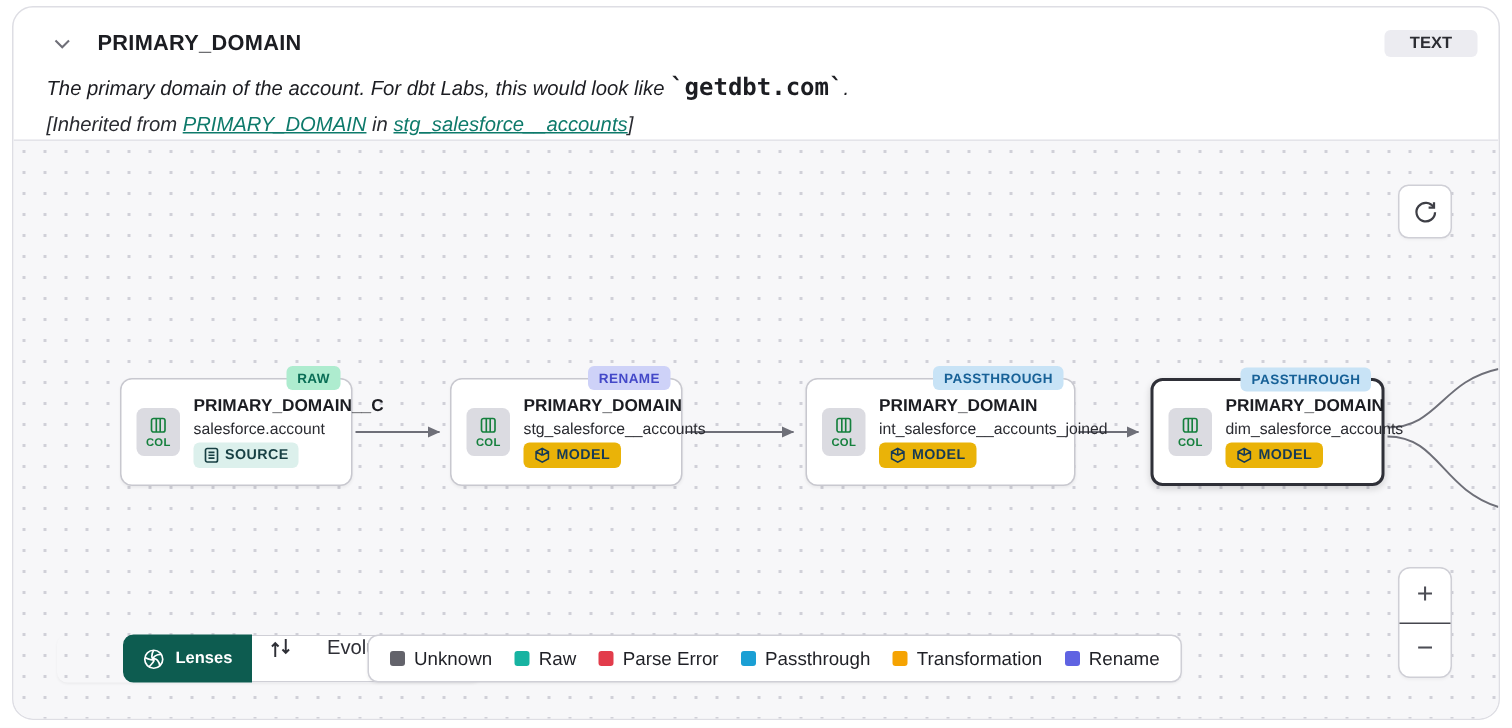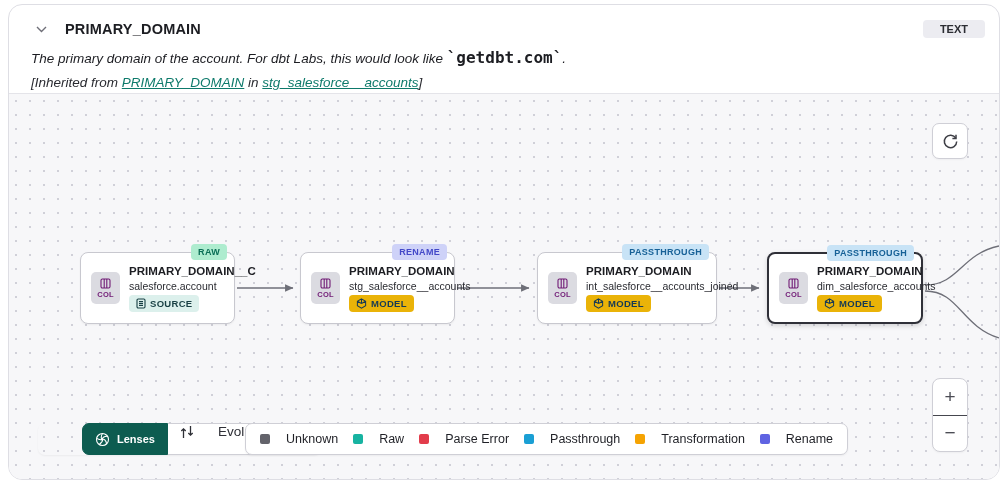--- a/index.html
+++ b/index.html
@@ -47,21 +47,21 @@
   .node.selected { border:2px solid #2f3038; box-shadow:0 2px 5px rgba(0,0,0,.15); }
   .cat-badge {
     position:absolute; top:-9px; right:7px; font-size:9px; font-weight:bold;
     letter-spacing:.3px; padding:2px 7px; border-radius:4px; line-height:12px;
   }
   .cat-raw { background:#aeeccf; color:#0a6e56; }
   .cat-rename { background:#ced2f8; color:#4348c8; }
   .cat-pass { background:#c8e3f6; color:#176197; }
   .col-chip {
     width:29px; height:32px; background:#dbdbe1; border-radius:5px; flex:none;
-    display:flex; flex-direction:column; align-items:center; justify-content:center; gap:1px; color:#701a75;
+    display:flex; flex-direction:column; align-items:center; justify-content:center; gap:1px; color:#15803d;
   }
   .col-chip .lbl { font-size:7.5px; font-weight:bold; letter-spacing:.2px; }
   .node-body { display:flex; flex-direction:column; gap:3px; min-width:0; }
   .node-title { font-size:11.5px; font-weight:bold; color:#1c1d22; white-space:nowrap; }
   .node-sub { font-size:10.5px; color:#2a2b31; white-space:nowrap; }
   .res-badge {
     display:inline-flex; gap:4px; align-self:flex-start;
     font-size:9.5px; font-weight:bold; letter-spacing:.3px; padding:3px 7px; border-radius:4px;
   }
   .res-source { background:#dcf0ec; color:#173f43; }
@@ -74,21 +74,21 @@
   }
   .evo-seg {
     display:flex; align-items:flex-start; gap:24px; padding:0 12px; font-size:13.5px; color:#2e2f36;
     background:#fff; border:1px solid #cfcfd6; border-left:none; border-radius:0 7px 7px 0;
   }
   .legend {
     position:absolute; left:236px; top:329px; height:32px; display:flex; align-items:center; gap:15px;
     background:#fff; border:1px solid #cfcfd6; border-radius:7px; padding:0 14px;
     box-shadow:0 1px 2px rgba(0,0,0,.05);
   }
-  .legend-item { display:flex; align-items:center; gap:16px; font-size:12.5px; color:#1f2026; }
+  .legend-item { display:flex; align-items:center; gap:6px; font-size:12.5px; color:#1f2026; }
   .swatch { width:10px; height:10px; border-radius:2px; flex:none; }
   .zoomctl {
     position:absolute; left:923px; top:284px; width:36px; height:74px;
     background:#fff; border:1px solid #cfcfd6; border-radius:8px;
     display:flex; flex-direction:column; box-shadow:0 1px 2px rgba(0,0,0,.04);
   }
   .zoomctl button {
     flex:1; background:none; border:none; font-size:19px; color:#4c4d55; cursor:pointer;
     display:flex; align-items:center; justify-content:center; font-family:inherit;
   }

